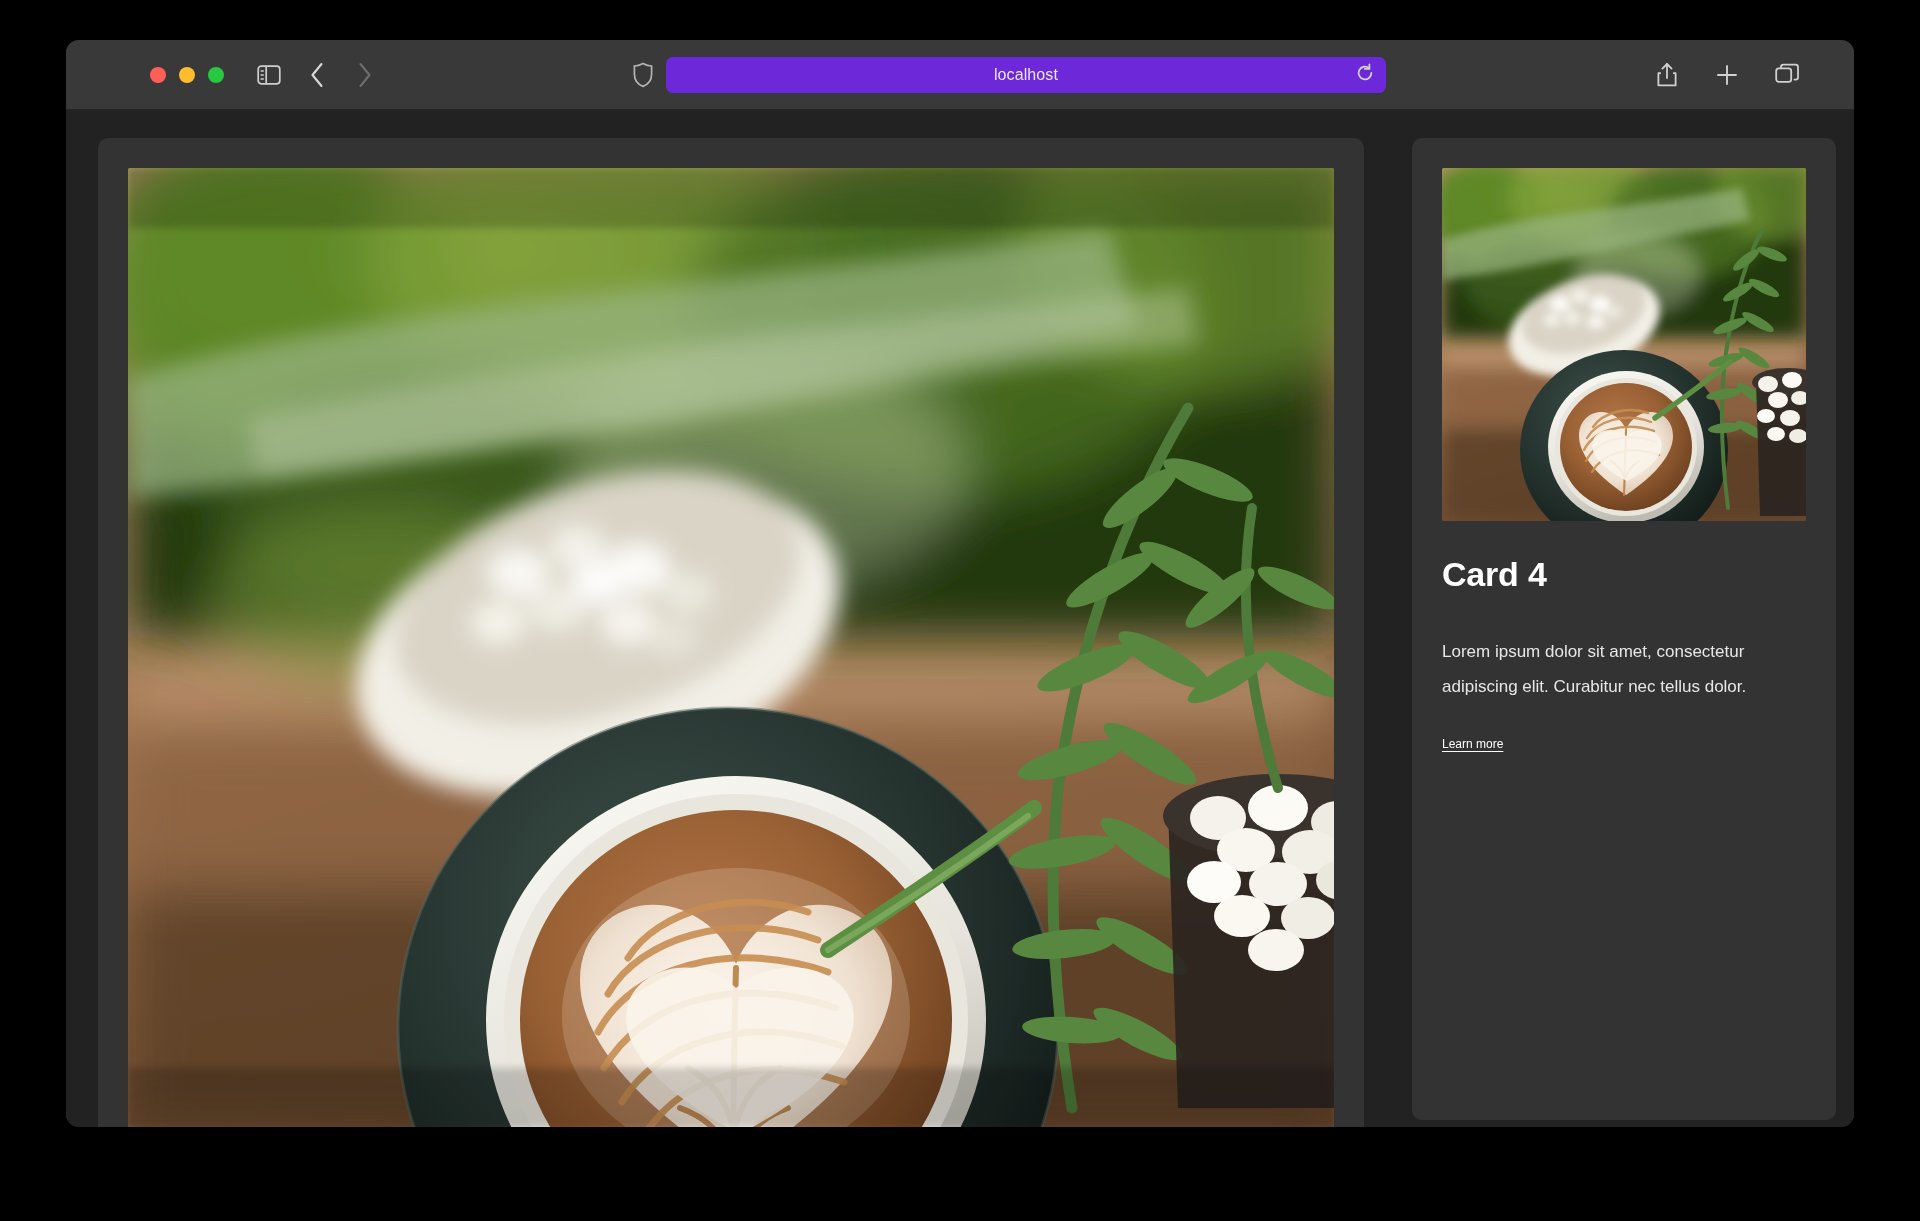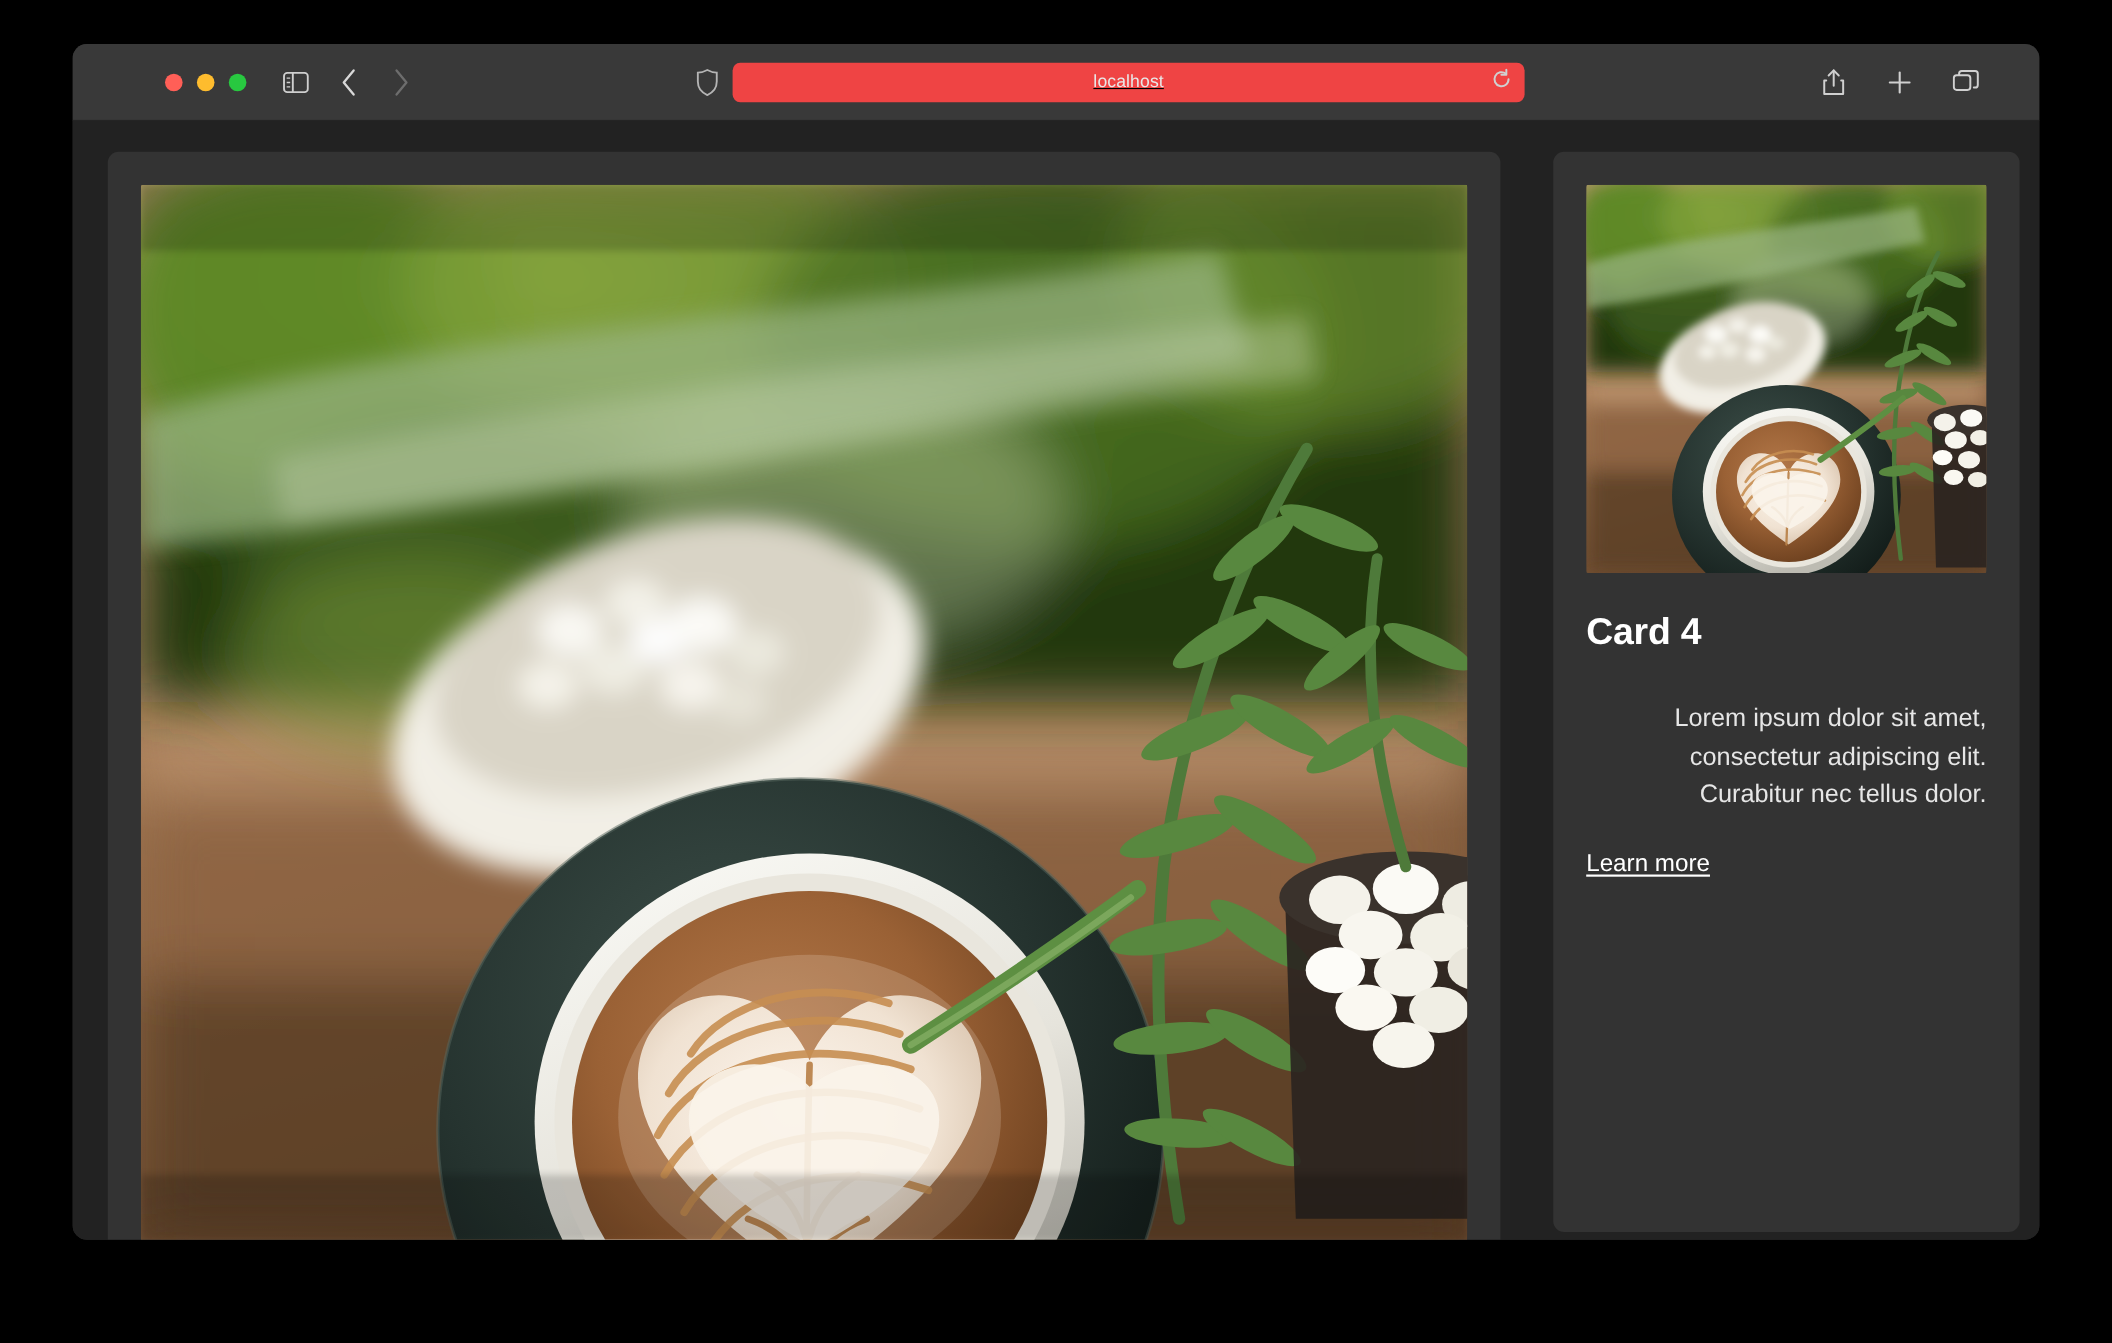--- a/index.html
+++ b/index.html
@@ -74,26 +74,25 @@
     transform: translateY(-50%);
     display: flex;
     align-items: center;
     gap: 12px;
   }
   .shield-icon { width: 22px; height: 26px; display:block; }
   .addr-bar {
     position: relative;
     width: 720px;
     height: 36px;
-    background: #ef4444;
+    background: #6d28d9;
     border-radius: 7px;
     display: flex;
     align-items: center;
     justify-content: center;
-    text-decoration: underline;
   }
   .addr-text {
     color: #e8e8e8;
     font-size: 16px;
     letter-spacing: 0.1px;
     text-align: center;
     pointer-events: none;
   }
   .reload-btn {
     position: absolute;
@@ -171,32 +170,31 @@
     line-height: 1.1;
     margin-top: 35px;
     letter-spacing: -0.2px;
   }
 
   .card-body {
     margin-top: 42px;
   }
   .card-para {
     color: #e6e6e6;
-    font-size: 23px;
+    font-size: 17px;
     line-height: 34.5px;
     font-weight: 400;
-    text-align: right;
   }
   .card-para + .card-para { margin-top: 34px; }
 
   .learn-more {
     display: inline-block;
     margin-top: 33px;
     color: #ffffff;
-    font-size: 22px;
+    font-size: 12px;
     text-decoration: underline;
     text-underline-offset: 3px;
     cursor: pointer;
     align-self: flex-start;
   }
 </style>
 </head>
 <body>
 
 <div class="browser-window">

